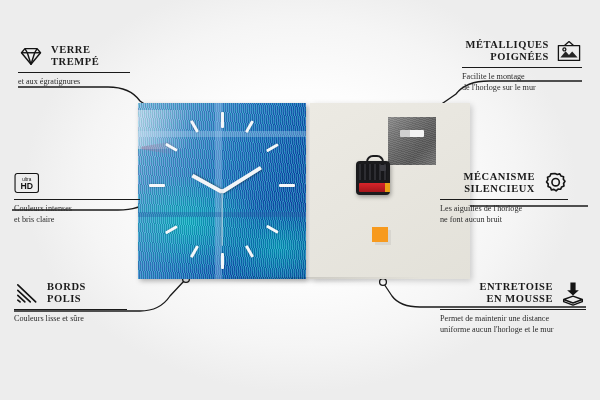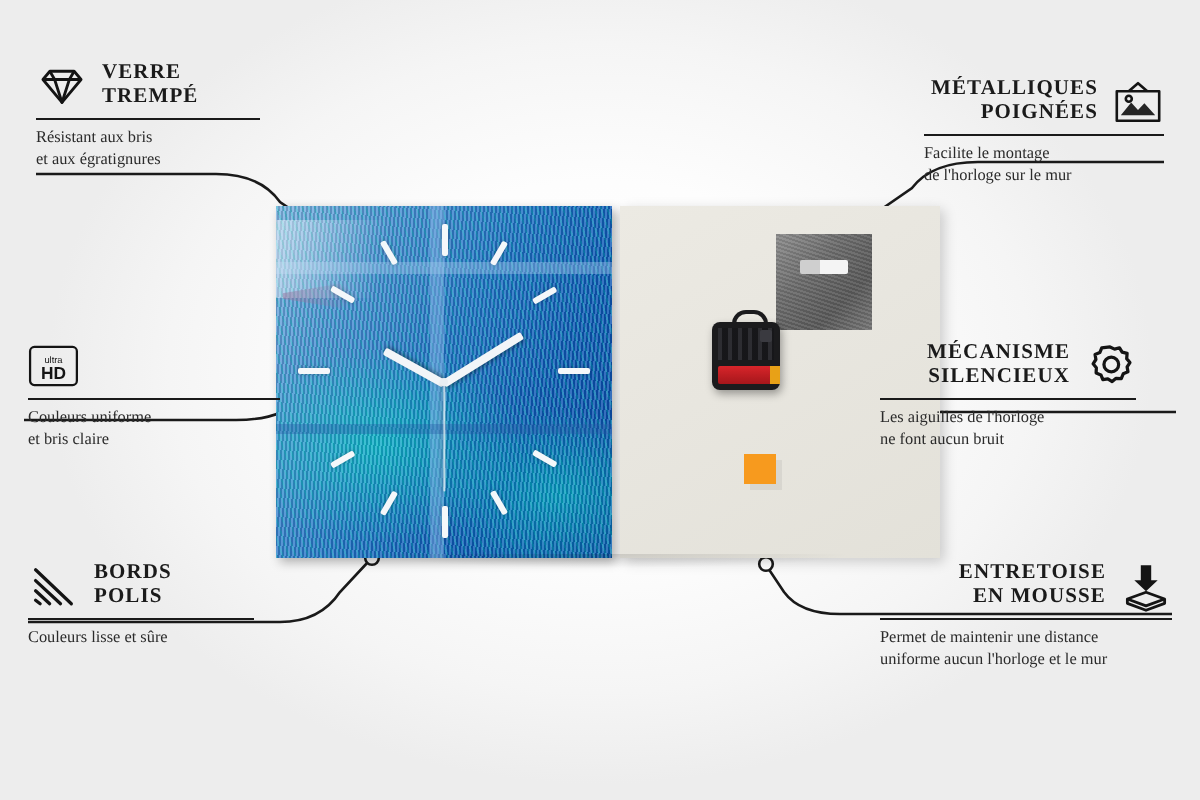--- a/index.html
+++ b/index.html
@@ -152,52 +152,51 @@
         <div class="mech-grid"></div>
         <div class="mech-dot"></div>
         <div class="battery"></div>
         <div class="battery-tip"></div>
       </div>
       <div class="foam"></div>
     </div>
     <div class="photo-shadow"></div>
   </div>
 
-  <div class="callout left" style="left:18px;top:30px;width:120px;">
+  <div class="callout left" style="left:18px;top:43px;width:120px;">
     <div class="co-head">
       <svg class="ico" viewBox="0 0 24 24">
         <g fill="none" stroke="#141414" stroke-width="1.3" stroke-linejoin="round">
           <path d="M3.2 9 L6.4 5.2 H17.6 L20.8 9 L12 19.6 Z"></path>
           <path d="M3.2 9 H20.8"></path>
             <path d="M6.4 5.2 L8.6 9 L12 19.6 L15.4 9 L17.6 5.2"></path>
         </g>
       </svg>
       <div class="co-title">
         <div>VERRE</div>
         <div>TREMPÉ</div>
       </div>
     </div>
     <div class="co-rule" style="width:112px;"></div>
     <div class="co-desc">
-      <div>Résistant aux bris</div>
       <div>et aux égratignures</div>
     </div>
   </div>
 
   <div class="callout left" style="left:14px;top:170px;width:132px;">
     <div class="co-head">
       <svg class="ico" viewBox="0 0 30 26">
         <rect x="1.2" y="2" width="27" height="22" rx="2.5" fill="none" stroke="#141414" stroke-width="1.3"></rect>
         <text x="14.7" y="11.2" text-anchor="middle" font-family="Liberation Sans, sans-serif" font-size="5.4" fill="#141414">ultra</text>
         <text x="14.7" y="20.4" text-anchor="middle" font-family="Liberation Sans, sans-serif" font-size="10" font-weight="bold" fill="#141414">HD</text>
       </svg>
     </div>
     <div class="co-rule" style="width:126px;"></div>
     <div class="co-desc">
-      <div>Couleurs uniforme</div>
+      <div>Couleurs intenses</div>
       <div>et bris claire</div>
     </div>
   </div>
 
   <div class="callout left" style="left:14px;top:280px;width:120px;">
     <div class="co-head">
       <svg class="ico" viewBox="0 0 24 24">
         <g stroke="#141414" stroke-width="1.5" stroke-linecap="round">
           <line x1="3.5" y1="4.5" x2="20" y2="20.2"></line>
           <line x1="3.5" y1="9.5" x2="15" y2="20.2"></line>

